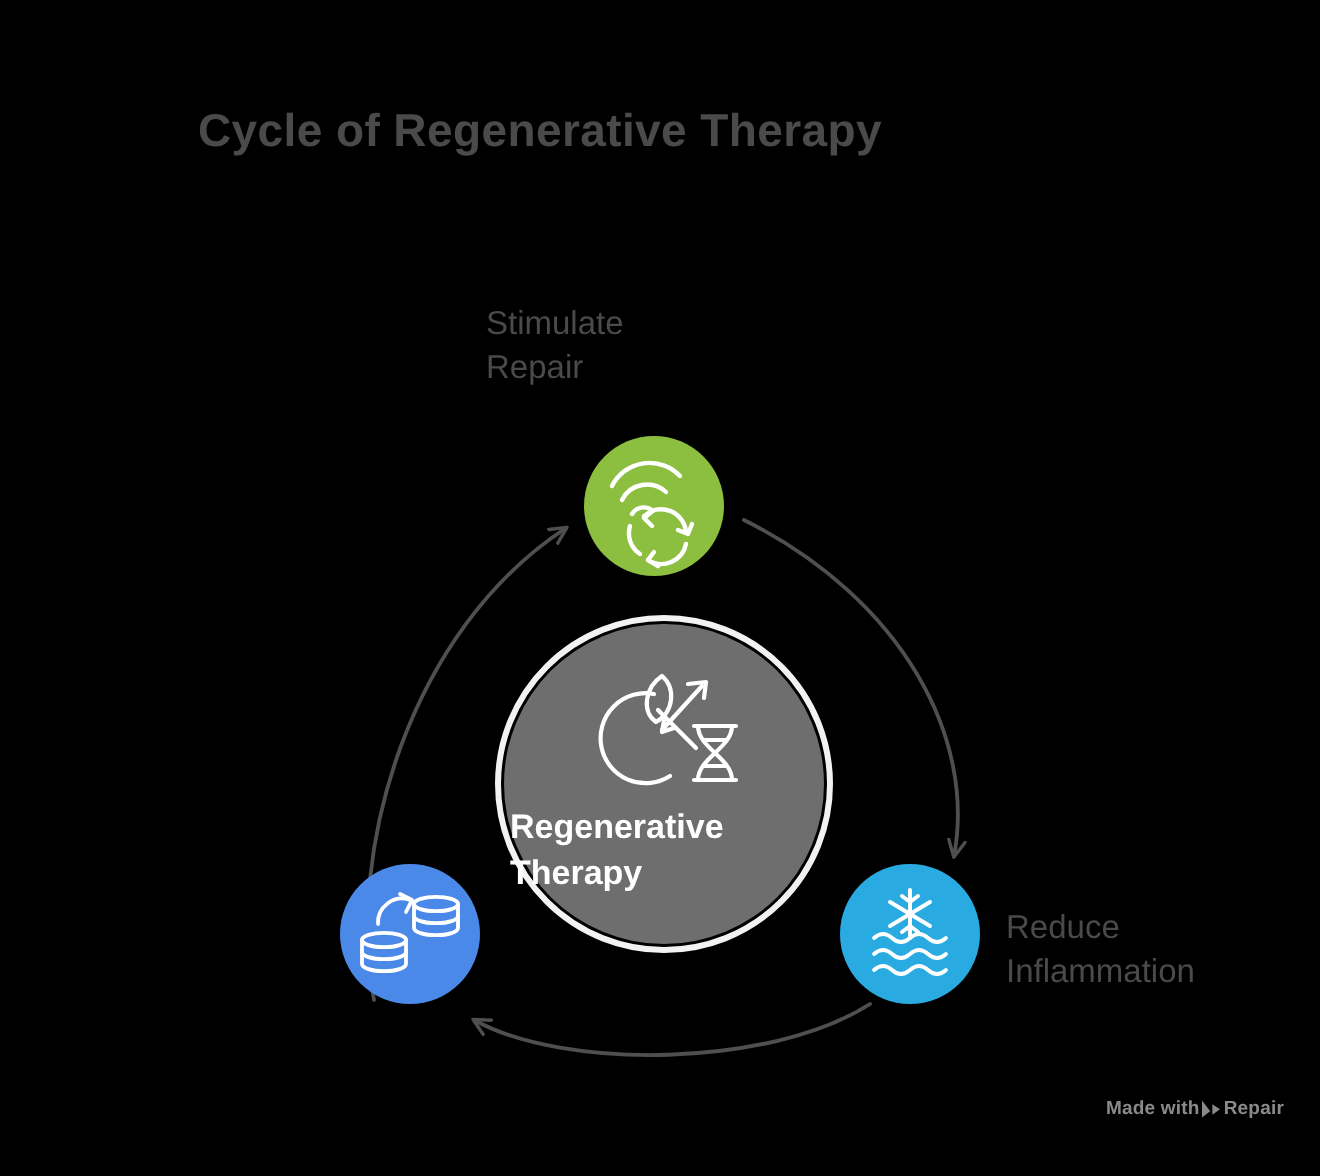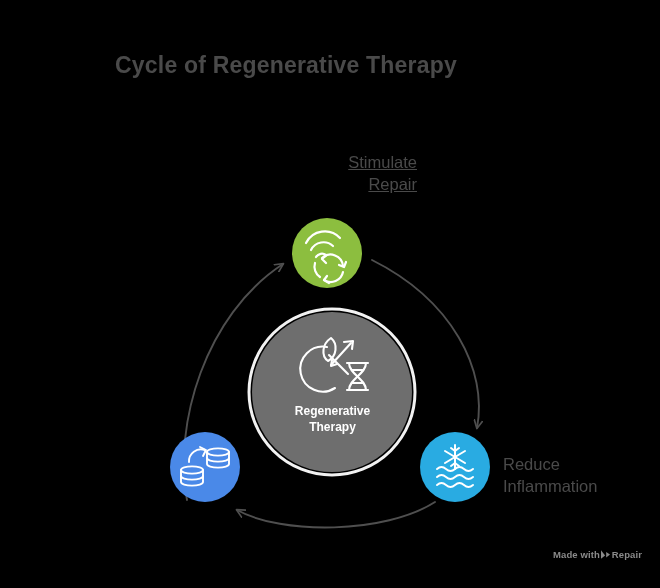--- a/index.html
+++ b/index.html
@@ -28,21 +28,20 @@
     position: absolute;
     left: 0;
     top: 52px;
     width: 540px;
     text-align: center;
     font-size: 23px;
     font-weight: bold;
     color: #4a4a4a;
     letter-spacing: 0.2px;
     line-height: 1.2;
-    padding-left: 16px;
   }
 
   
   #diagram {
     position: absolute;
     left: 0;
     top: 0;
     width: 660px;
     height: 588px;
   }
@@ -53,45 +52,43 @@
     color: #4a4a4a;
     font-size: 16.5px;
     font-weight: normal;
     line-height: 1.32;
     white-space: pre-line;
   }
   #label-stimulate {
     left: 243px;
     top: 152px;
     width: 174px;
-    text-align: right;
-    text-decoration: underline;
+    text-align: left;
   }
   #label-reduce {
     left: 503px;
     top: 454px;
     width: 150px;
     text-align: left;
   }
   #label-promote {
     left: 8px;
     top: 464px;
     width: 150px;
     text-align: right;
   }
 
   
   #center-text {
     position: absolute;
     left: 255px;
     top: 403px;
     width: 155px;
-    text-align: center;
     color: #ffffff;
-    font-size: 12px;
+    font-size: 17px;
     font-weight: bold;
     line-height: 1.34;
     white-space: pre-line;
     pointer-events: none;
   }
 
   
   #watermark {
     position: absolute;
     right: 18px;

